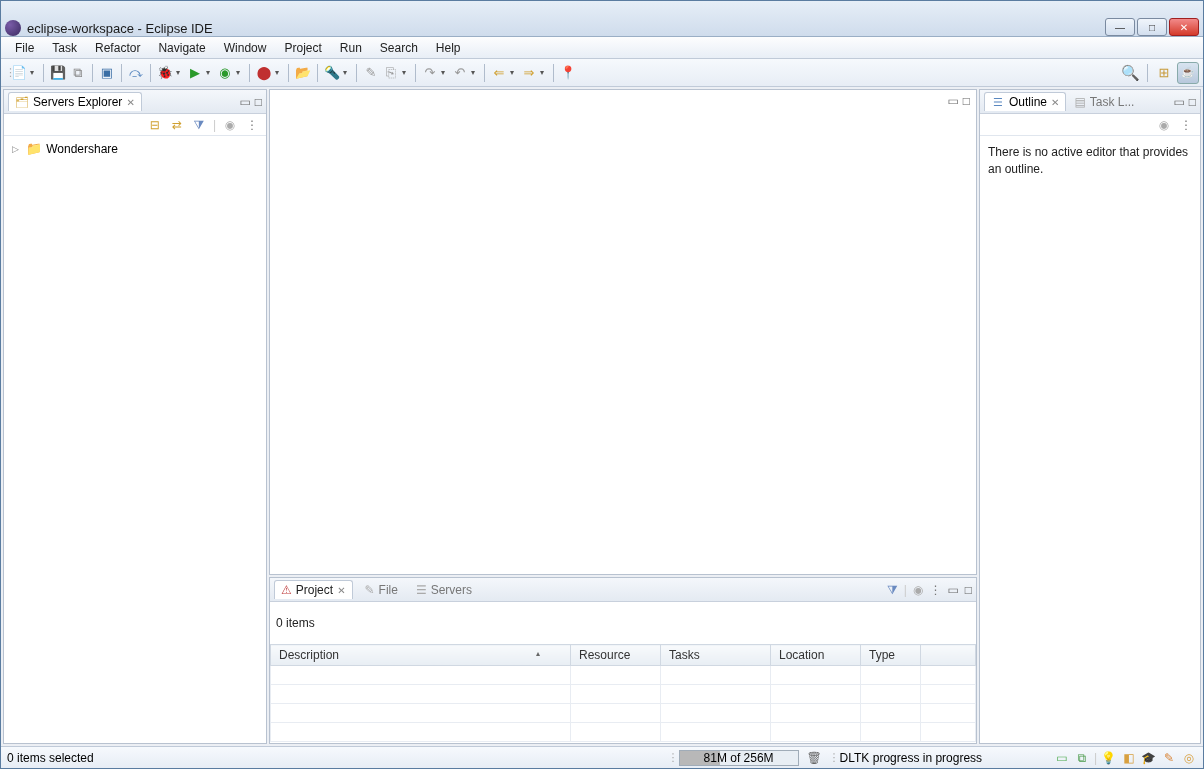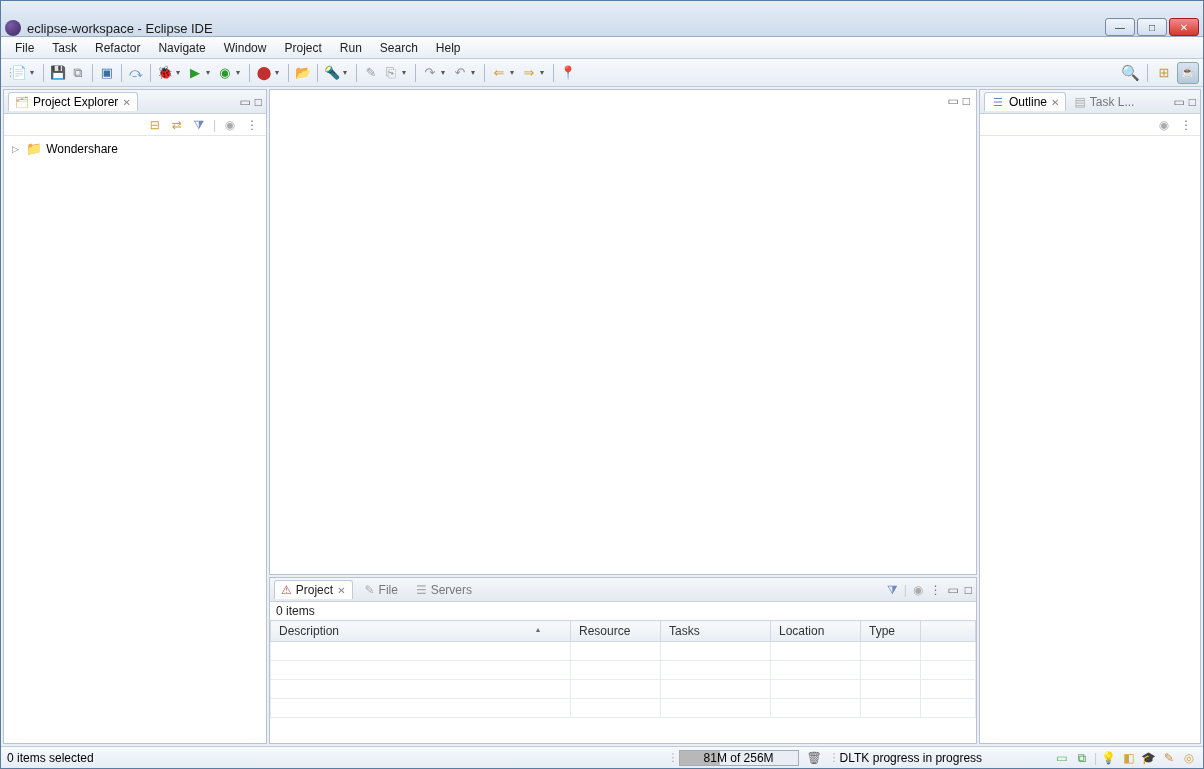--- a/index.html
+++ b/index.html
@@ -33,21 +33,21 @@
 .tree { flex: 1; padding: 4px; overflow: auto; }
 .tree-item { display: flex; align-items: center; gap: 4px; padding: 1px 4px; }
 .tree-item .arrow { color: #888; font-size: 9px; width: 10px; }
 .tree-item .folder { color: #d8a84a; font-size: 13px; }
 .editor-area { flex: 1; background: #fff; position: relative; }
 .editor-ctl { position: absolute; top: 4px; right: 6px; display: flex; gap: 4px; font-size: 11px; color: #666; }
 .bottom-view { height: 167px; }
 .bv-tabs { height: 24px; display: flex; align-items: center; padding: 0 4px; background: linear-gradient(#f4f7fb,#e4eaf2); border-bottom: 1px solid #c8d0dc; gap: 6px; }
 .bv-tab { display: flex; align-items: center; gap: 4px; padding: 2px 6px; color: #777; }
 .bv-tab.active { background: #fff; border: 1px solid #c0cad8; border-bottom: none; border-radius: 3px 3px 0 0; color: #222; }
-.bv-label { padding: 2px 6px; color: #222; border-radius: 7px; }
+.bv-label { padding: 14px 6px; color: #222; border-radius: 7px; }
 table.prob { width: 100%; border-collapse: collapse; }
 table.prob th { text-align: left; font-weight: normal; padding: 3px 8px; background: linear-gradient(#f8fafc,#e8eef4); border: 1px solid #d0d8e2; color: #333; position: relative; }
 table.prob th .sort { position: absolute; right: 30px; top: 4px; font-size: 8px; color: #666; }
 table.prob td { border: 1px solid #e8ecf2; height: 19px; }
 .outline-msg { padding: 8px; color: #222; line-height: 1.4; }
 .statusbar { height: 22px; background: linear-gradient(#f6f9fd,#e7edf5); border-top: 1px solid #c0cad8; display: flex; align-items: center; padding: 0 6px; gap: 8px; }
 .status-left { flex: 0 0 auto; }
 .status-spacer { flex: 1; }
 .heap { width: 120px; height: 16px; border: 1px solid #a0acb8; background: #e8eef4; position: relative; font-size: 11px; display: flex; align-items: center; }
 .heap-bar { position: absolute; left: 0; top: 0; bottom: 0; width: 40px; background: #b8b8b8; }
@@ -134,21 +134,21 @@
   </div>
 </div>
 
 <div class="workspace">
 
   <div class="col-left">
     <div class="view" style="flex:1">
       <div class="tabs">
         <div class="vtab">
           <span class="ic" style="color:#d0a030">🗂</span>
-          <span>Project Explorer</span>
+          <span>Servers Explorer</span>
           <span class="x">✕</span>
         </div>
         <div class="tab-tools">
           <span>▭</span>
           <span>□</span>
         </div>
       </div>
       <div class="sub-toolbar">
         <span class="ic" style="color:#d0a030">⊟</span>
         <span class="ic" style="color:#d0a030">⇄</span>
@@ -263,20 +263,21 @@
         </div>
         <div class="tab-tools">
           <span>▭</span>
           <span>□</span>
         </div>
       </div>
       <div class="sub-toolbar">
         <span class="ic" style="color:#aaa">◉</span>
         <span class="ic" style="color:#777">⋮</span>
       </div>
+      <div class="outline-msg">There is no active editor that provides an outline.</div>
     </div>
   </div>
 
 </div>
 
 <div class="statusbar">
   <div class="status-left">0 items selected</div>
   <div class="status-spacer"></div>
   <span class="vsep">⋮</span>
   <div class="heap">

